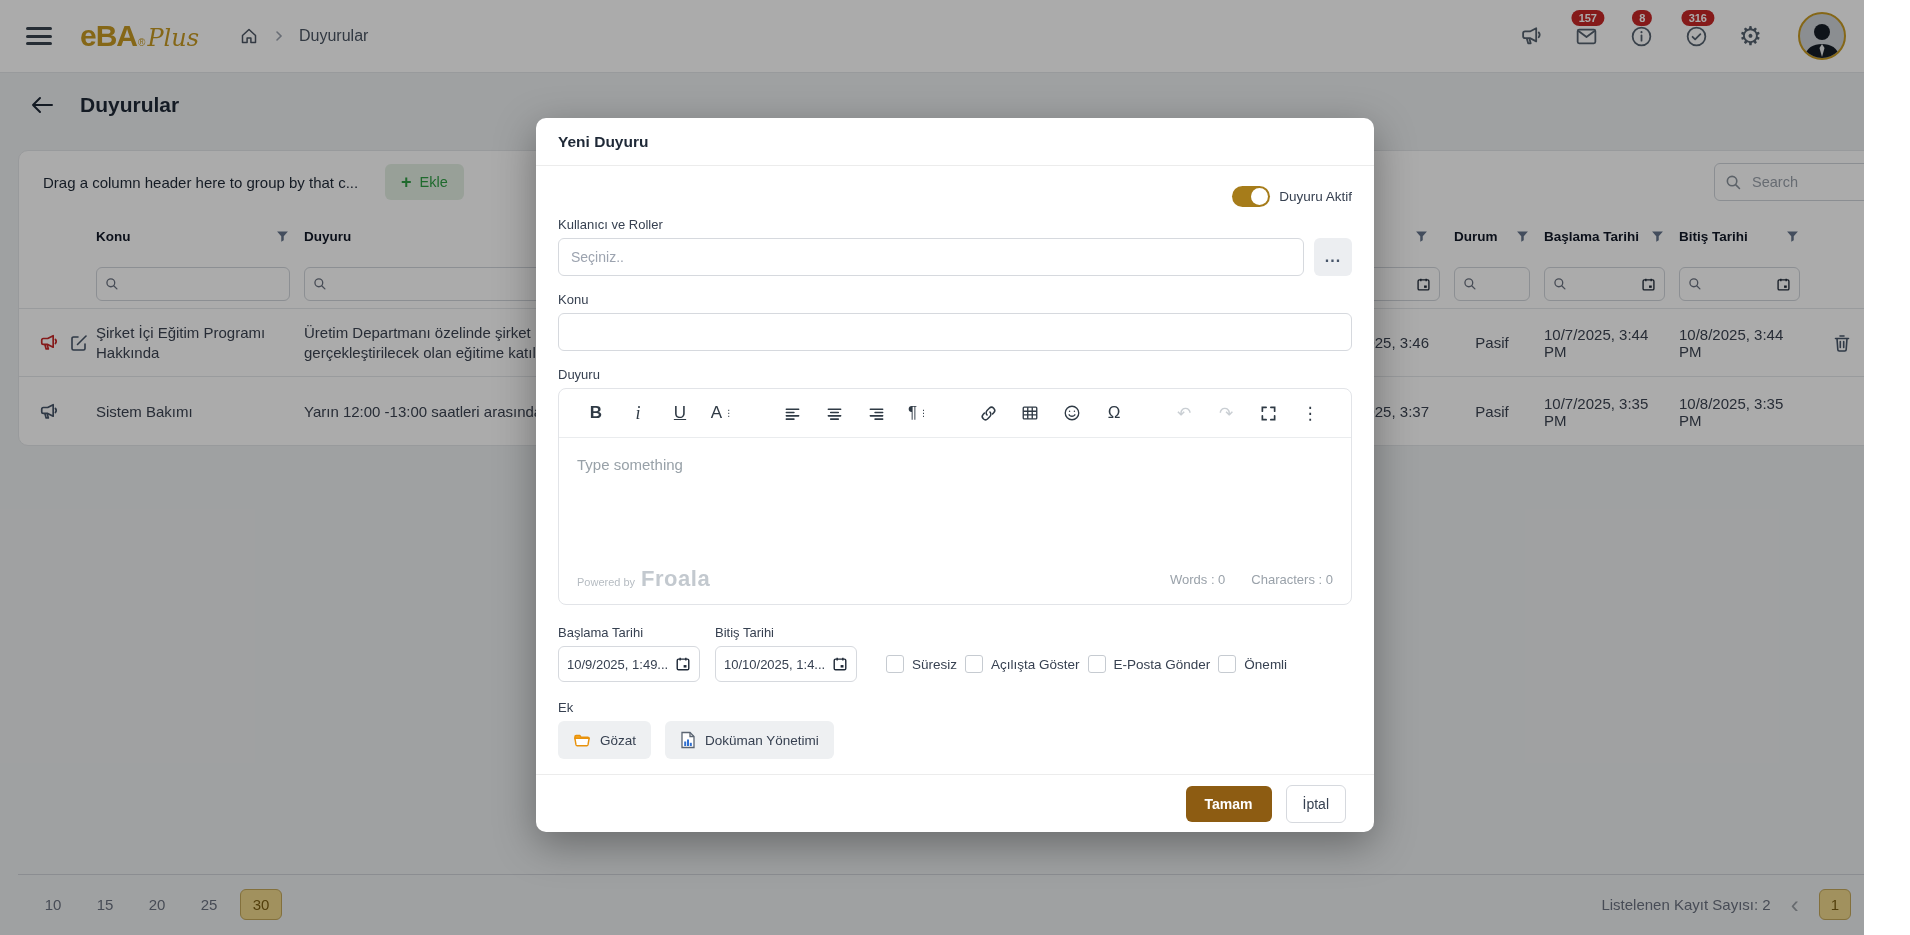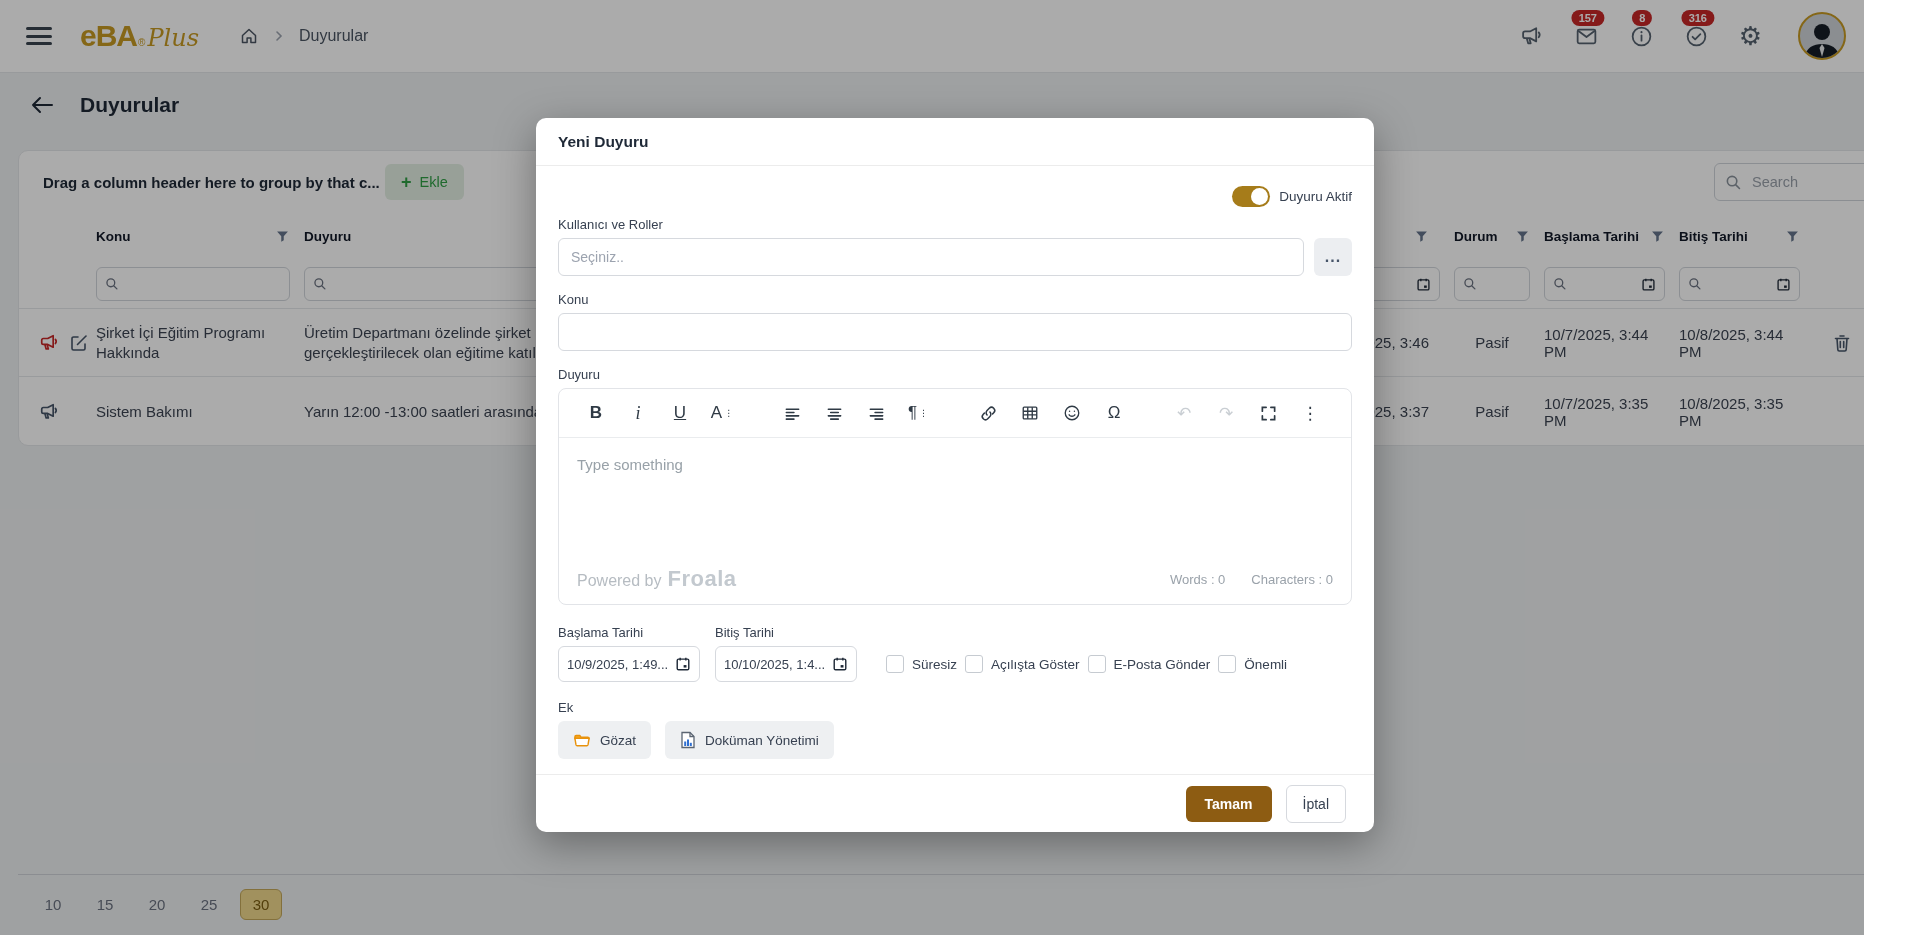--- a/index.html
+++ b/index.html
@@ -23,21 +23,21 @@
   .gear-glyph{font-size:26px;line-height:1;color:#55626f;}
 
   
   .title-row{position:absolute;left:30px;top:93px;display:flex;align-items:center;gap:26px;}
   .back-arrow{font-size:24px;color:#1f2937;cursor:pointer;line-height:1;}
   .page-title{font-size:21px;font-weight:bold;color:#1f2937;}
 
   
   .card{position:absolute;left:18px;top:150px;width:1875px;height:296px;background:#fff;border:1px solid #e3e6e9;border-radius:10px;box-sizing:border-box;overflow:hidden;}
   .card-toolbar{height:62px;display:flex;align-items:center;padding:0 16px 0 24px;}
-  .drag-hint{font-size:15px;font-weight:bold;color:#1f2937;width:342px;white-space:nowrap;overflow:hidden;}
+  .drag-hint{font-size:15px;font-weight:normal;color:#1f2937;width:342px;white-space:nowrap;overflow:hidden;}
   .btn-ekle{display:inline-flex;align-items:center;gap:8px;background:rgba(56,142,60,.14);color:#2f9e44;border:none;border-radius:6px;padding:9px 16px;font-size:14.5px;cursor:pointer;}
   .btn-ekle .plus{font-size:18px;line-height:1;font-weight:bold;}
   .tbl-search{margin-left:auto;width:162px;height:38px;border:1px solid #cfd4da;border-radius:6px;display:flex;align-items:center;gap:8px;padding:0 10px;box-sizing:border-box;color:#8a929c;}
   .tbl-search input{border:none;outline:none;width:100%;font-size:14.5px;color:#374151;background:transparent;}
   .tbl-search input::placeholder{color:#9aa1ab;}
 
   .trow{display:flex;align-items:stretch;box-sizing:border-box;}
   .cell{box-sizing:border-box;padding:0 6px 0 8px;display:flex;align-items:center;}
   .c-icons{width:77px;padding-left:20px;gap:9px;}
   .c-konu{width:200px;padding-left:0;}
@@ -101,21 +101,21 @@
   .ed-toolbar{height:48px;display:flex;align-items:center;padding:0 16px;border-bottom:1px solid #eaecee;color:#2f3a45;}
   .ed-btn{width:42px;height:36px;display:flex;align-items:center;justify-content:center;font-size:17px;cursor:pointer;border-radius:4px;flex:none;}
   .ed-btn.gap-l{margin-left:28px;}
   .ed-btn .mini{font-size:9px;margin-left:2px;color:#2f3a45;}
   .ed-btn.dim{color:#c9ced3;}
   .ed-btn u{text-decoration:underline;}
   .ed-btn i{font-family:"Liberation Serif",serif;font-size:18px;}
   .ed-content{height:128px;padding:18px;font-size:15px;color:#98a1a8;box-sizing:border-box;cursor:text;}
   .ed-footer{display:flex;align-items:center;padding:0 18px 12px;}
   .powered{display:flex;align-items:baseline;gap:6px;color:#b6bcc2;}
-  .powered .pby{font-size:16px;}
+  .powered .pby{font-size:11px;}
   .powered .froala{font-size:22px;font-weight:bold;color:#c3c9cf;letter-spacing:.5px;}
   .counters{margin-left:auto;display:flex;gap:26px;font-size:13px;color:#9aa2aa;}
 
   .dates-row{display:flex;align-items:flex-end;}
   .date-group{margin-right:15px;}
   .date-input{width:142px;height:36px;border:1px solid #d6d9de;border-radius:6px;display:flex;align-items:center;padding:0 8px;box-sizing:border-box;font-size:13px;color:#374151;cursor:pointer;}
   .date-input .dtxt{white-space:nowrap;overflow:hidden;}
   .cbx-group{display:flex;align-items:center;gap:8px;margin:0 0 9px 14px;}
   .cbx-item{display:flex;align-items:center;gap:8px;cursor:pointer;}
   .cbx{width:16px;height:16px;border:1.5px solid #c6cbd1;border-radius:3px;background:#fff;flex:none;}
@@ -445,20 +445,26 @@
     </div>
   </section>
 
   <div class="pagebar">
     <div class="sizes">
       <span class="size-chip">10</span>
       <span class="size-chip">15</span>
       <span class="size-chip">20</span>
       <span class="size-chip">25</span>
       <span class="size-chip sel">30</span>
+    </div>
+    <div class="pag-right">
+      <span class="count-label">Listelenen Kayıt Sayısı: 2</span>
+      <span class="chev">‹</span>
+      <span class="page-chip">1</span>
+      <span class="chev">›</span>
     </div>
   </div>
 
   <div class="overlay"></div>
 
   <div class="modal">
     <div class="modal-header">Yeni Duyuru</div>
 
     <div class="modal-body">
       <div class="toggle-row">

